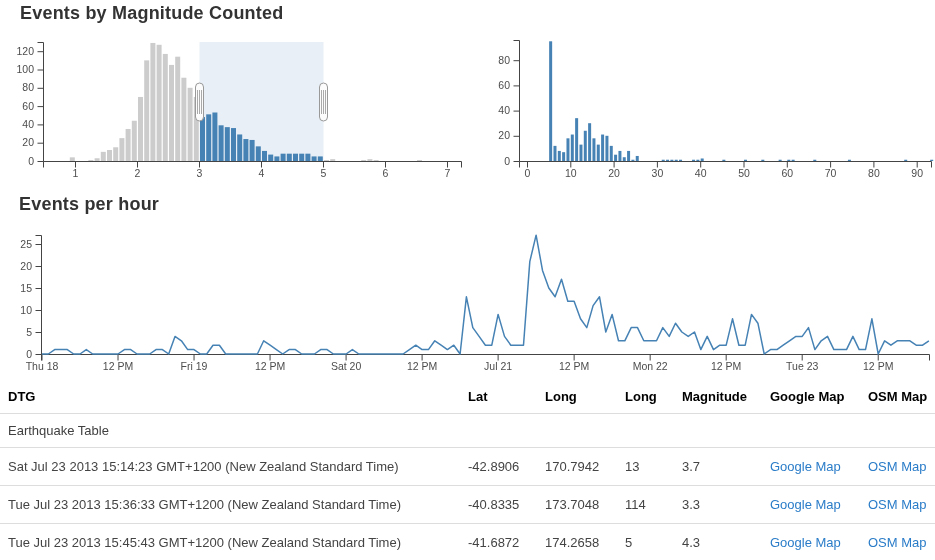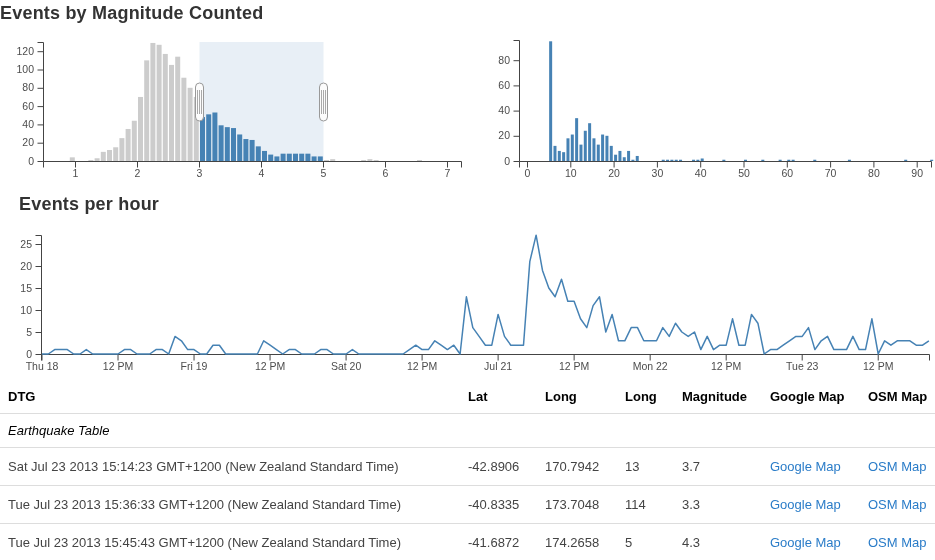--- a/index.html
+++ b/index.html
@@ -7,28 +7,28 @@
         font-family:"Liberation Sans",sans-serif;}
   h2.chart-title{position:absolute;margin:0;font-size:18px;font-weight:700;color:#333;
         line-height:22px;letter-spacing:0.2px;}
   svg{position:absolute;overflow:visible;}
   .tick{font-size:10.5px;fill:#4d4d4d;font-family:"Liberation Sans",sans-serif;}
   #quake-table{position:absolute;left:0;top:380px;width:935px;border-collapse:collapse;
         table-layout:fixed;font-size:13px;color:#444;}
   #quake-table th{font-weight:700;color:#000000;text-align:left;padding:9px 8px;
         border-bottom:1px solid #ddd;font-size:13px;white-space:nowrap;}
   #quake-table td{padding:11px 8px;border-bottom:1px solid #ddd;white-space:nowrap;overflow:hidden;}
-  #quake-table .grouprow td{padding:9px 8px;color:#000000;font-style:italic;}
+  #quake-table .grouprow td{padding:9px 8px;color:#404040;}
   .maplink{color:#2a7cc8;text-decoration:none;cursor:pointer;}
 </style>
 </head>
 <body>
 
 <div class="page">
-  <h2 class="chart-title" style="left:0;top:2px">Events by Magnitude Counted</h2>
+  <h2 class="chart-title" style="left:20px;top:2px">Events by Magnitude Counted</h2>
   <h2 class="chart-title" style="left:19px;top:193px">Events per hour</h2>
 
   <svg id="c0" style="left:0;top:0" width="470" height="186">
       <rect x="199.5" y="42" width="124" height="119" fill="#4682b4" fill-opacity="0.125"></rect>
       <rect x="69.80000000000001" y="157.34" width="5" height="3.6599999999999966" fill="#cccccc"></rect>
       <rect x="88.39999999999999" y="160" width="5" height="1" fill="#cccccc"></rect>
       <rect x="94.60000000000001" y="158.255" width="5" height="2.7450000000000045" fill="#cccccc"></rect>
       <rect x="100.8" y="151.85" width="5" height="9.150000000000006" fill="#cccccc"></rect>
       <rect x="107" y="150.02" width="5" height="10.97999999999999" fill="#cccccc"></rect>
       <rect x="113.2" y="147.275" width="5" height="13.724999999999994" fill="#cccccc"></rect>

